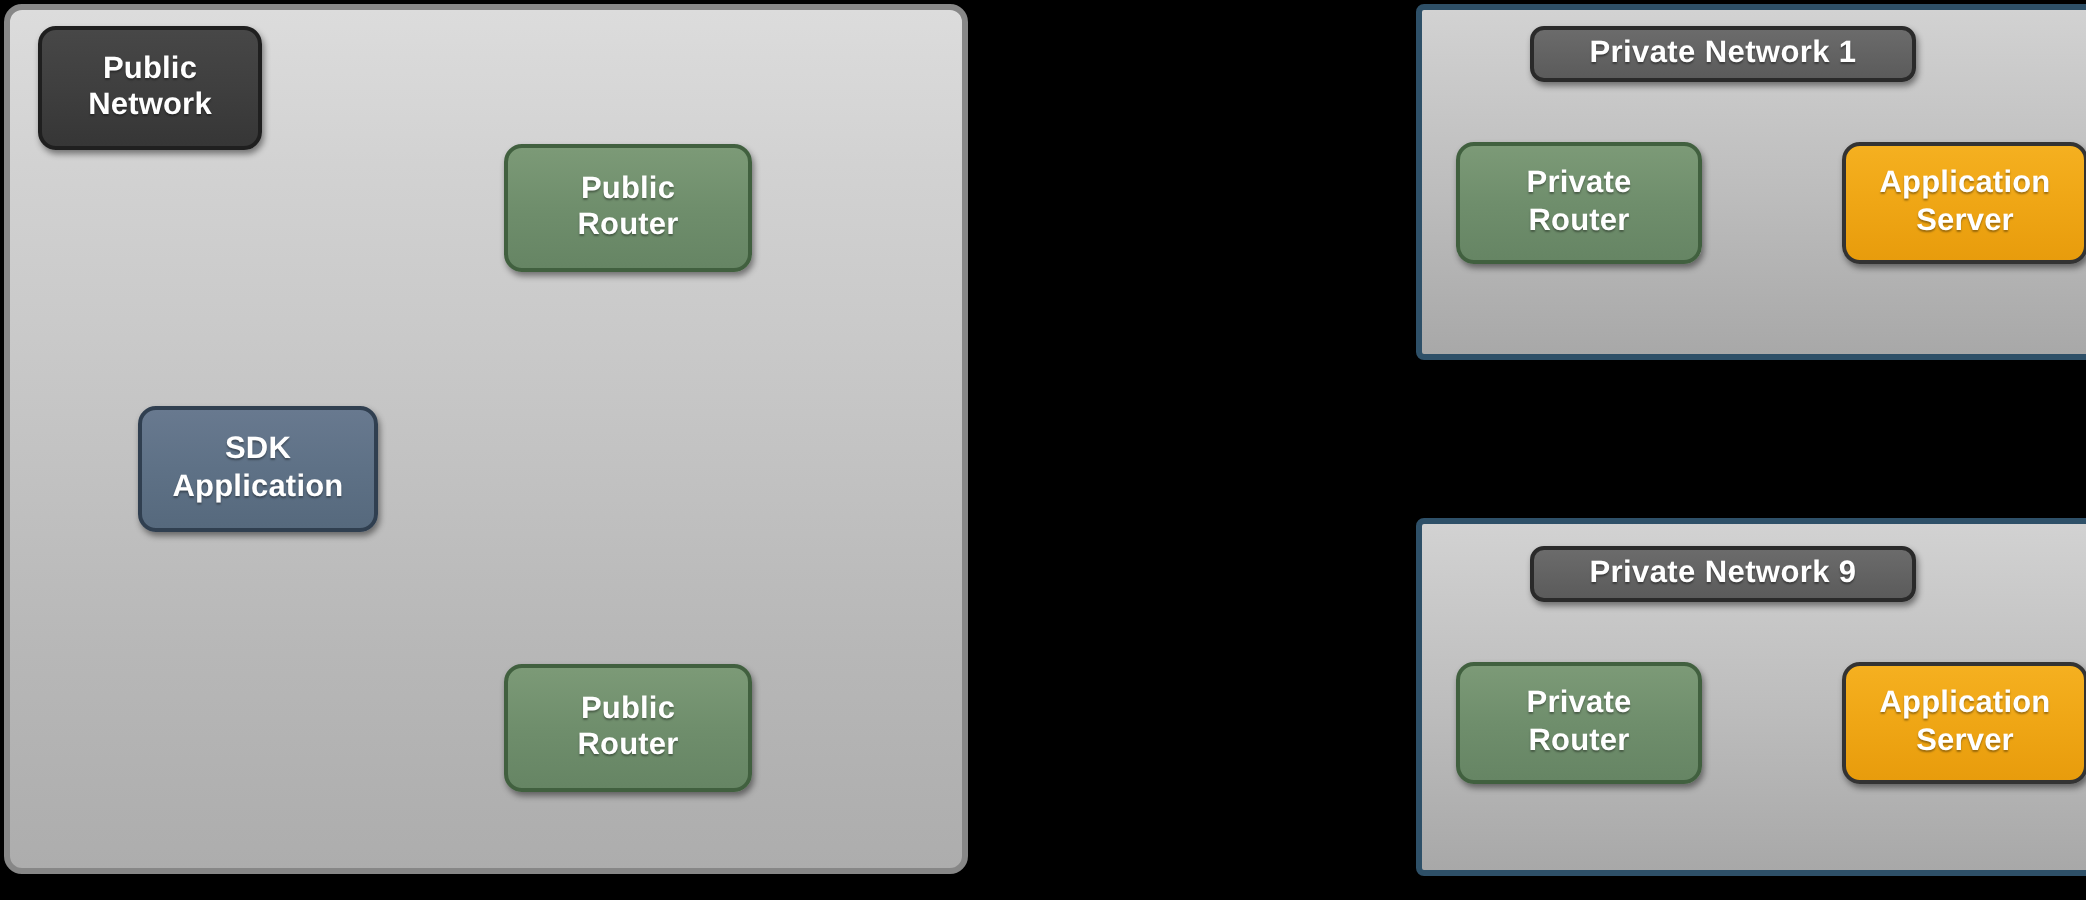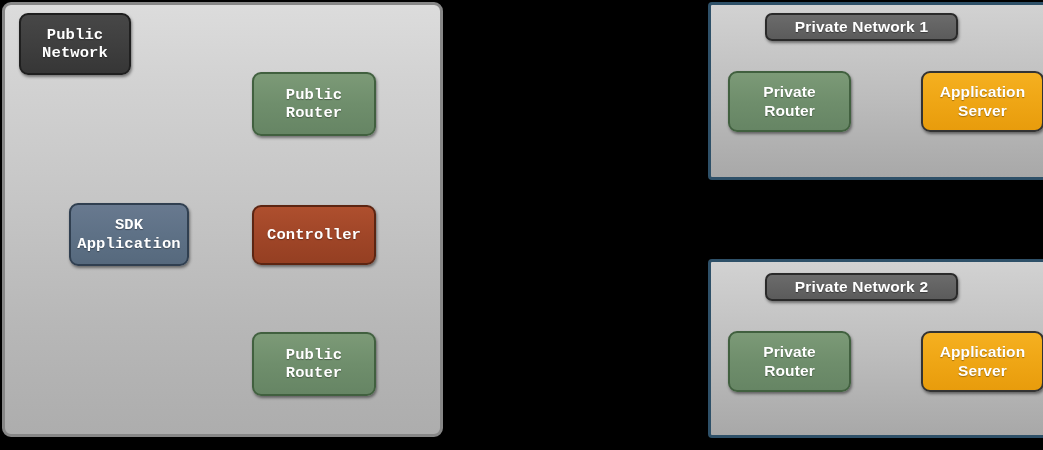--- a/index.html
+++ b/index.html
@@ -28,26 +28,25 @@
   
   .zone {
     position: absolute;
     box-sizing: border-box;
     border-radius: 9px;
   }
 
   .zone-public {
     left: 2px;
     top: 2px;
-    width: 441px;
+    width: 482px;
     height: 435px;
     border: 3px solid #878787;
     background: linear-gradient(180deg, #dcdcdc 0%, #d2d2d2 18%, #c6c6c6 45%, #b7b7b7 75%, #adadad 100%);
     box-shadow: 1px 2px 3px rgba(0,0,0,0.55);
-    font-family: Liberation Mono, monospace;
   }
 
   .zone-private {
     left: 680px;
     width: 361px;
     border: 3px solid #2e5068;
     border-radius: 4px;
     background: linear-gradient(180deg, #d2d2d2 0%, #c8c8c8 25%, #bcbcbc 55%, #b0b0b0 82%, #a8a8a8 100%);
     box-shadow: 1px 2px 3px rgba(0,0,0,0.5);
     margin-left: 28px;
@@ -134,23 +133,20 @@
     <div class="node node-router" style="left:247px; top:67px; width:124px; height:64px;">
       <span class="ln">Public</span>
       <span class="ln">Router</span>
     </div>
 
     <div class="node node-sdk" style="left:28px; top:198px; width:120px; height:63px;">
       <span class="ln">SDK</span>
       <span class="ln">Application</span>
     </div>
 
-    <div class="node node-controller" style="left:247px; top:200px; width:124px; height:60px;">
-      <span class="ln">Controller</span>
-    </div>
 
     <div class="node node-router" style="left:247px; top:327px; width:124px; height:64px;">
       <span class="ln">Public</span>
       <span class="ln">Router</span>
     </div>
 
   </div>
 
   <div class="zone zone-private zone-private-1">
     <div class="node node-router" style="left:17px; top:66px; width:123px; height:61px;">
@@ -174,16 +170,16 @@
       <span class="ln">Router</span>
     </div>
 
     <div class="node node-appserver" style="left:210px; top:69px; width:123px; height:61px;">
       <span class="ln">Application</span>
       <span class="ln">Server</span>
     </div>
   </div>
 
   <div class="zone-title" style="left:765px; top:273px; width:193px; height:28px;">
-    <span>Private Network 2</span>
+    <span>Private Network 9</span>
   </div>
 
 </div>
 
 </body></html>

